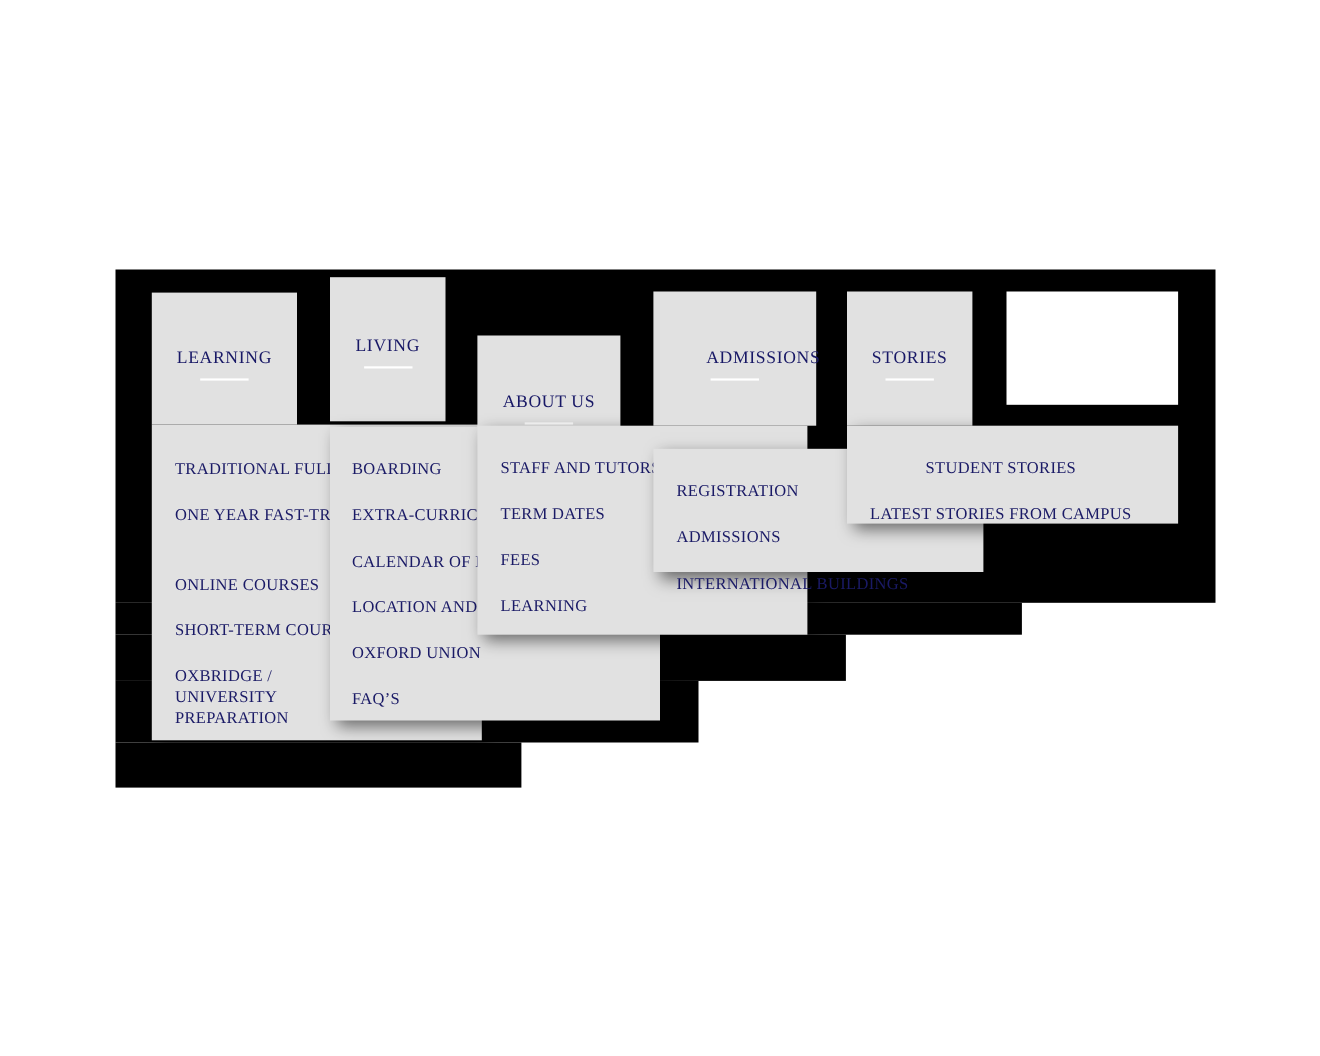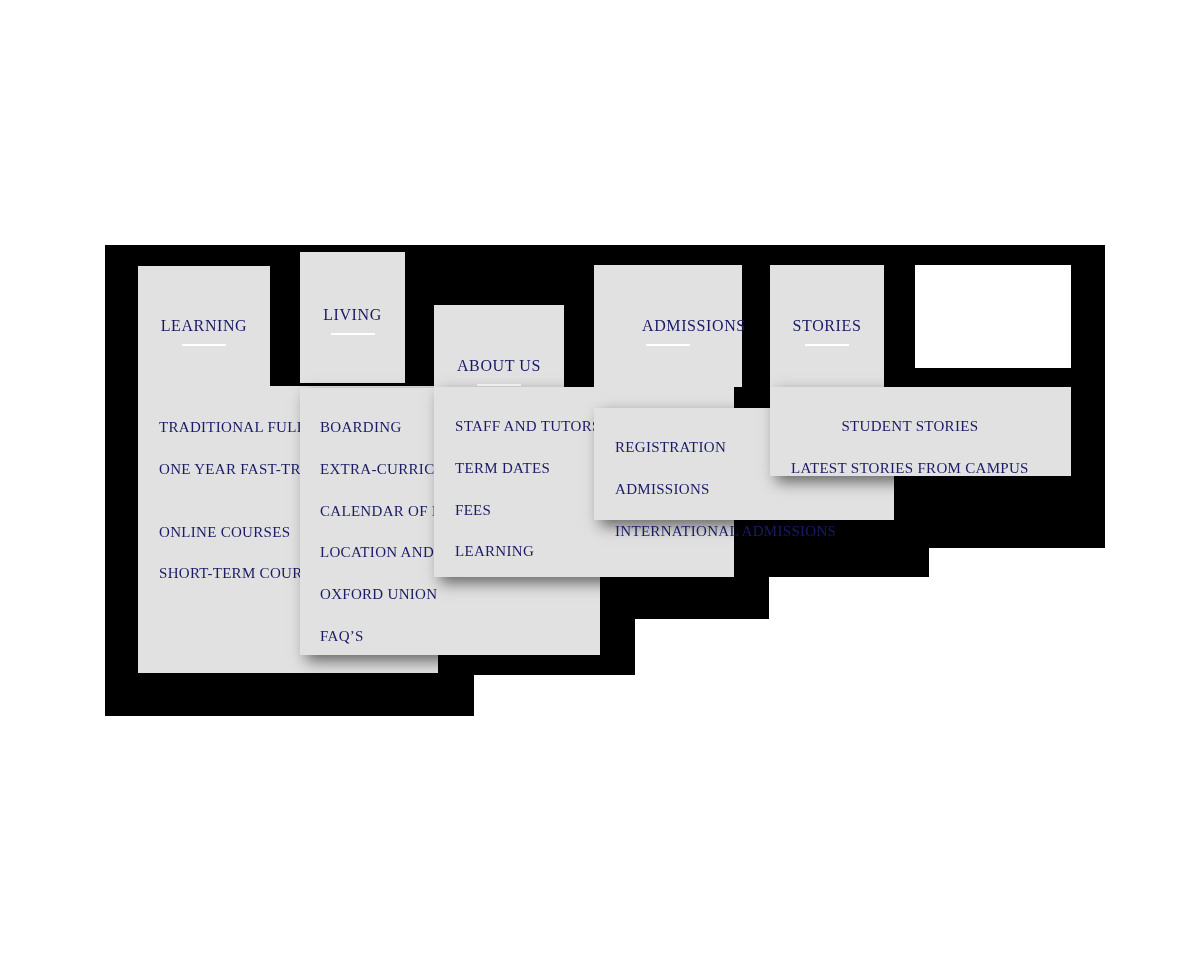--- a/index.html
+++ b/index.html
@@ -98,20 +98,21 @@
   <div class="panel head" style="left:138px; top:266px; width:132px; height:120px;">
     <div class="col-title" style="top:51px;">LEARNING</div>
     <div class="title-rule" style="left:44px; top:78px;"></div>
   </div>
   <div class="panel body" style="left:138px; top:386px; width:300px; height:287px; z-index:4;">
     <ul class="menu-list" style="left:21px; top:32px; right:0;">
       <li style="margin-bottom:23px;">TRADITIONAL FULL-TIME COURSES</li>
       <li style="margin-bottom:23px;">ONE YEAR FAST-TRACK COURSES</li>
       <li style="margin-bottom:23px;margin-top:44px;">ONLINE COURSES</li>
       <li style="margin-bottom:23px;">SHORT-TERM COURSES</li>
+      <li class="wrap" style="width:180px;">OXBRIDGE / UNIVERSITY PREPARATION</li>
     </ul>
   </div>
 
   <div class="panel head" style="left:300px; top:252px; width:105px; height:131px; z-index:6;">
     <div class="col-title" style="top:54px;">LIVING</div>
     <div class="title-rule" style="left:31px; top:81px;"></div>
   </div>
   <div class="panel body" style="left:300px; top:388px; width:300px; height:267px; z-index:6;">
     <ul class="menu-list" style="left:20px; top:30px;">
       <li style="margin-bottom:23px;">BOARDING</li>
@@ -137,21 +138,21 @@
   </div>
 
   <div class="panel head" style="left:594px; top:265px; width:148px; height:122px; z-index:9;">
     <div class="col-title" style="top:52px;padding-left:48px;">ADMISSIONS</div>
     <div class="title-rule" style="left:52px; top:79px;"></div>
   </div>
   <div class="panel body" style="left:594px; top:387px; width:300px; height:112px; z-index:10;margin-top:21px;">
     <ul class="menu-list" style="left:21px; top:30px;">
       <li style="margin-bottom:23px;">REGISTRATION</li>
       <li style="margin-bottom:23px;">ADMISSIONS</li>
-      <li>INTERNATIONAL ADMISSIONS</li>
+      <li>INTERNATIONAL BUILDINGS</li>
     </ul>
   </div>
 
   <div class="panel head" style="left:770px; top:265px; width:114px; height:122px; z-index:11;">
     <div class="col-title" style="top:52px;">STORIES</div>
     <div class="title-rule" style="left:35px; top:79px;"></div>
   </div>
   <div class="panel body" style="left:770px; top:387px; width:301px; height:89px; z-index:12;text-align:center;">
     <ul class="menu-list" style="left:21px; top:30px;">
       <li style="margin-bottom:23px;">STUDENT STORIES</li>

